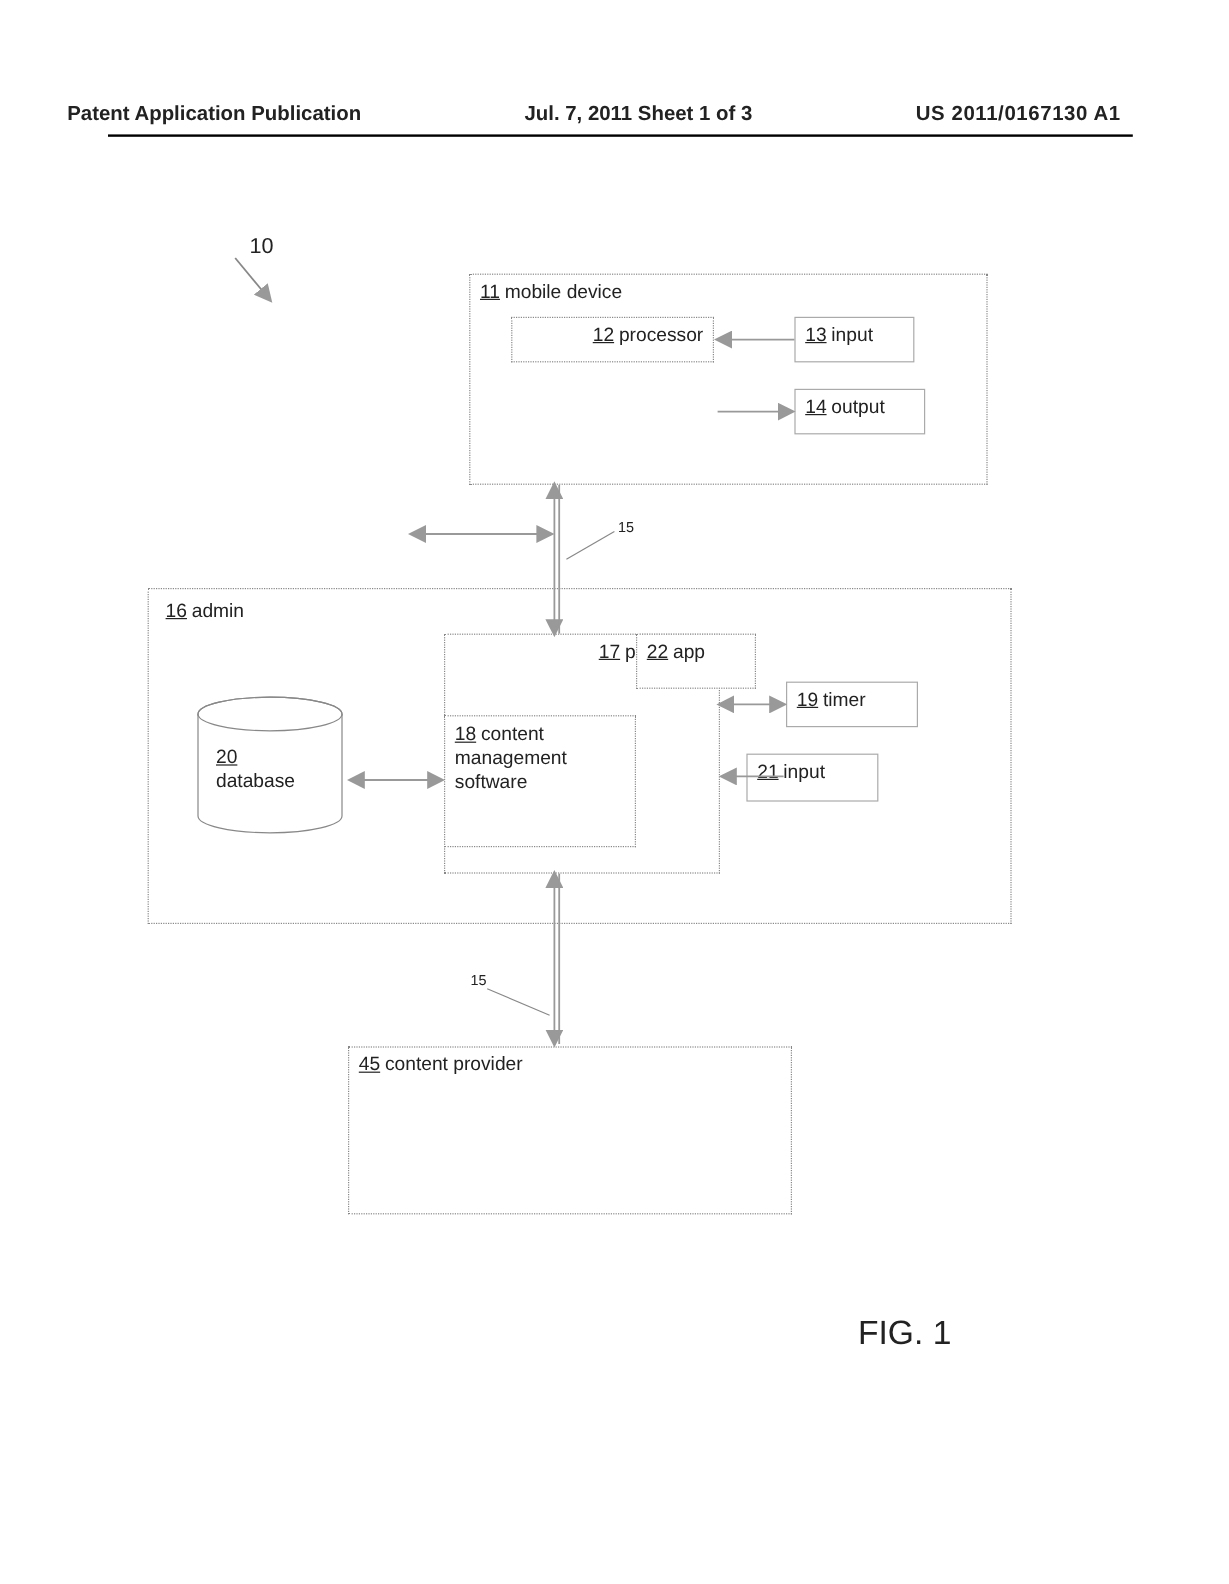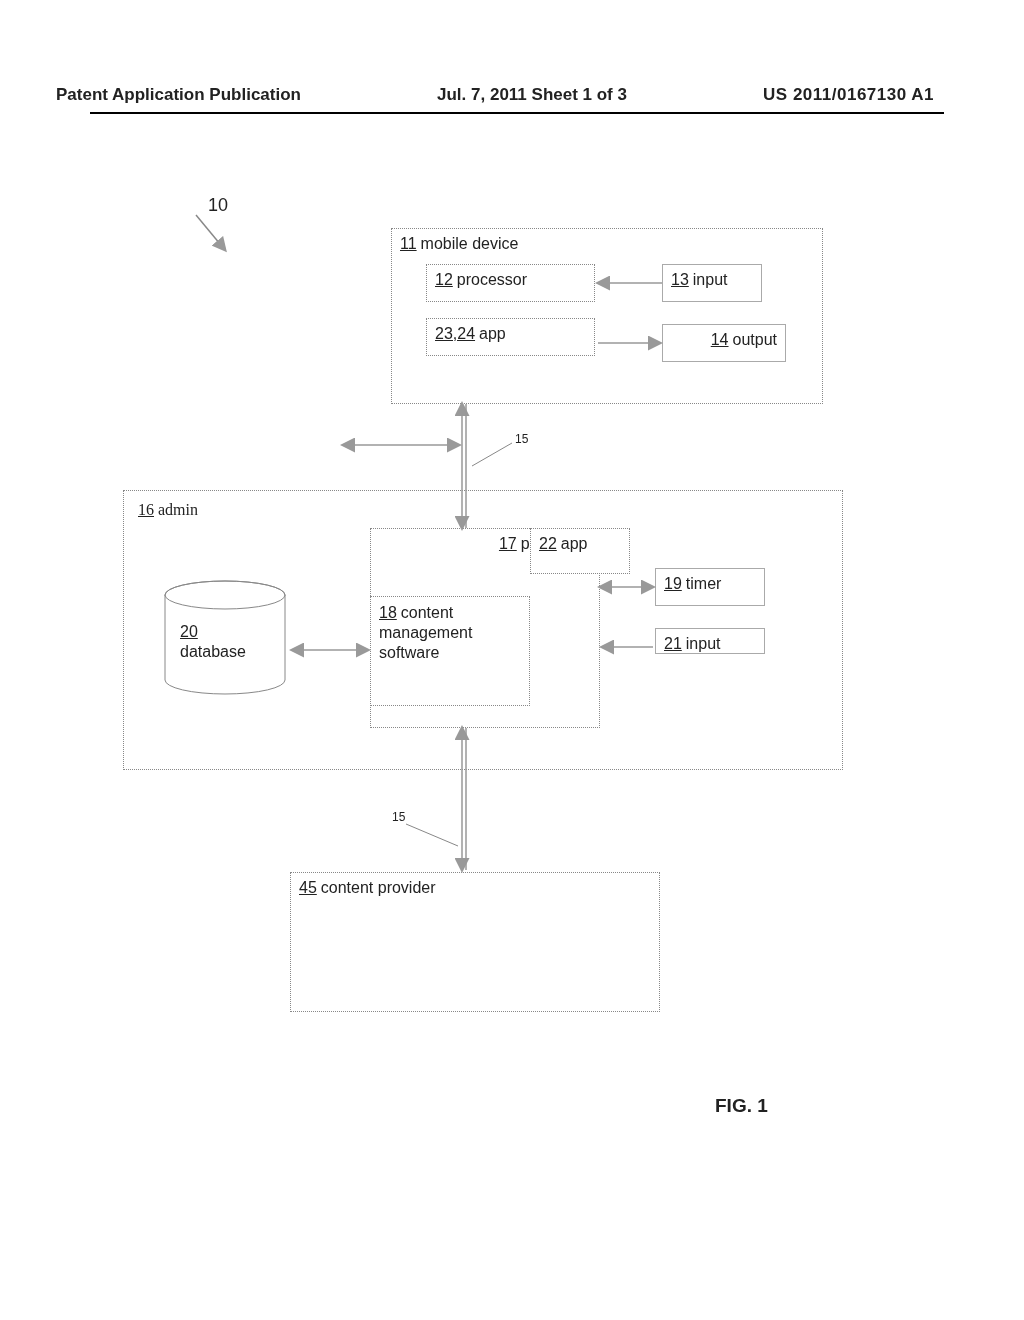--- a/index.html
+++ b/index.html
@@ -39,22 +39,22 @@
     border: 1px solid #aaa;
     background: #fff;
     font-size: 16px;
     padding: 6px 8px;
   }
   .border-dotted { border-style: dotted; border-color:#888; }
   .txt { position: absolute; font-size: 12px; }
   .ref { text-decoration: underline; margin-right: 4px; }
   .figlabel {
     position: absolute;
-    font-weight: bold;
-    font-size: 19px;
+    font-weight: normal;
+    font-size: 28px;
   }
   svg.overlay {
     position: absolute; top:0; left:0; width:1024px; height:1320px;
     pointer-events:none;
   }
   .db {
     position:absolute;
   }
   .db svg { display:block; }
   .db-label { position:absolute; font-size:16px; }
@@ -70,62 +70,59 @@
 <div class="hdr-line"></div>
 
 <div class="canvas">
 
   <div class="txt" style="left:178px; top:195px; font-size:18px;margin-left:30px;">10</div>
 
   <div class="box border-dotted" style="left:391px; top:228px; width:432px; height:176px;">
     <span><span class="ref">11</span><span>mobile device</span></span>
   </div>
 
-  <div class="box border-dotted" style="left:426px; top:264px; width:169px; height:38px;">
+  <div class="box border-dotted" style="left:426px; top:264px; width:169px; height:38px;text-align:right;">
     <span><span class="ref">12</span><span>processor</span></span>
   </div>
 
   <div class="box" style="left:662px; top:264px; width:100px; height:38px;">
     <span><span class="ref">13</span><span>input</span></span>
   </div>
 
-  <div class="box border-dotted" style="left:426px; top:318px; width:169px; height:38px;">
-    <span><span class="ref">23,24</span><span>app</span></span>
-  </div>
 
-  <div class="box" style="left:662px; top:324px; width:124px; height:38px;text-align:right;">
+  <div class="box" style="left:662px; top:324px; width:109px; height:38px;">
     <span><span class="ref">14</span><span>output</span></span>
   </div>
 
 
   <div class="txt" style="left:515px; top:432px;">15</div>
 
   <div class="box border-dotted" style="left:123px; top:490px; width:720px; height:280px;">
-    <div style="padding:4px 6px;font-family:Liberation Serif, serif;"><span class="ref">16</span><span>admin</span></div>
+    <div style="padding:4px 6px;"><span class="ref">16</span><span>admin</span></div>
   </div>
 
   <div class="box border-dotted" style="left:370px; top:528px; width:230px; height:200px;text-align:right;">
     <span><span class="ref">17</span><span>processor</span></span>
   </div>
 
   <div class="box border-dotted" style="left:530px; top:528px; width:100px; height:46px;">
     <span><span class="ref">22</span><span>app</span></span>
   </div>
 
   <div class="box border-dotted" style="left:370px; top:596px; width:160px; height:110px; line-height:1.25;">
     <span><span class="ref">18</span><span>content</span></span><br>
     <span>management</span><br>
     <span>software</span>
   </div>
 
   <div class="box" style="left:655px; top:568px; width:110px; height:38px;">
     <span><span class="ref">19</span><span>timer</span></span>
   </div>
 
-  <div class="box" style="left:655px; top:628px; width:110px; height:26px;">
+  <div class="box" style="left:622px; top:628px; width:110px; height:40px;">
     <span><span class="ref">21</span><span>input</span></span>
   </div>
 
   <div class="db" style="left:160px; top:580px;">
     <svg width="130" height="120" viewBox="0 0 130 120">
       <ellipse cx="65" cy="15" rx="60" ry="14" fill="#fff" stroke="#888"></ellipse>
       <path d="M5 15 L5 100 A60 14 0 0 0 125 100 L125 15" fill="#fff" stroke="#888"></path>
       <ellipse cx="65" cy="15" rx="60" ry="14" fill="none" stroke="#888"></ellipse>
     </svg>
   </div>

